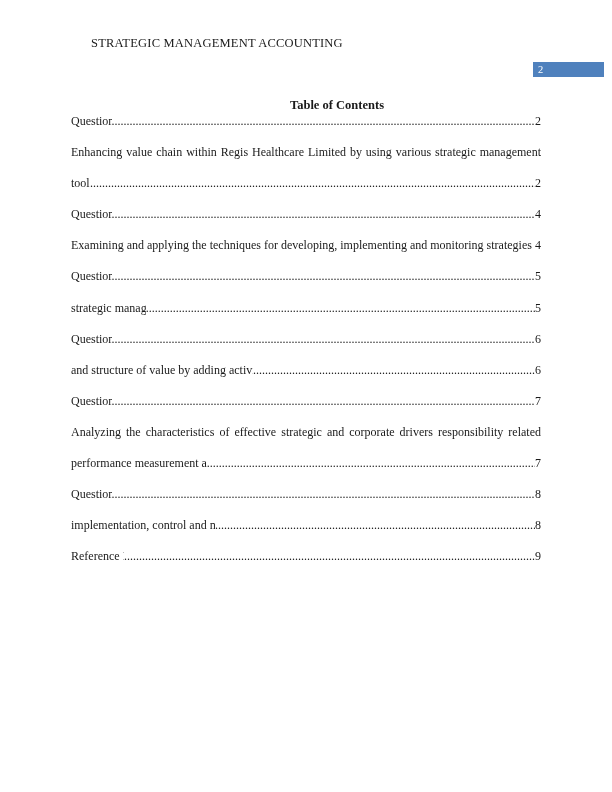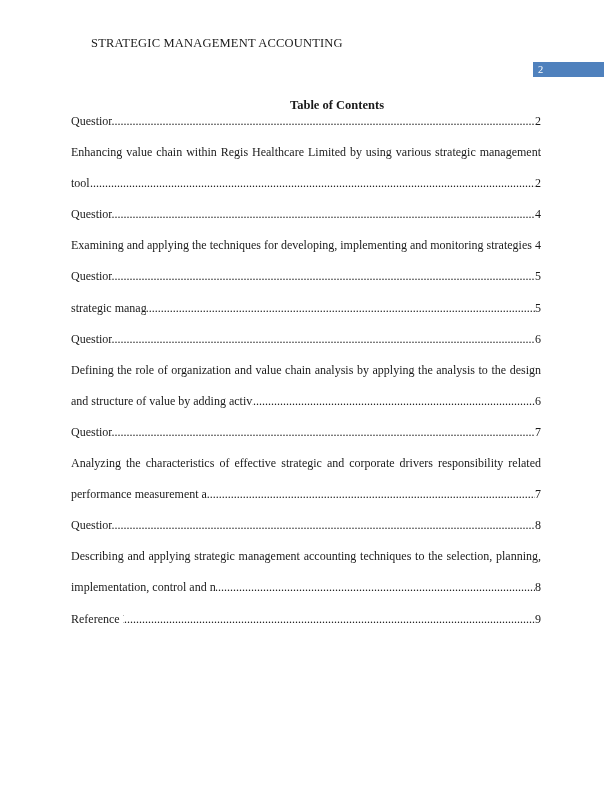--- a/index.html
+++ b/index.html
@@ -157,23 +157,20 @@
     <div class="toc-entry">
       <div class="body-lines"></div>
       <div class="last-line">
         <span class="last-text">Question 4</span>
         <span class="dots"></span>
         <span class="page-num">6</span>
       </div>
     </div>
 
     <div class="toc-entry">
-      <div class="body-lines">
-          <div class="body-line">Defining the role of organization and value chain analysis by applying the analysis to the design</div>
-        </div>
       <div class="last-line">
         <span class="last-text">and structure of value by adding activities, value drivers and value chains</span>
         <span class="dots"></span>
         <span class="page-num">6</span>
       </div>
     </div>
 
     <div class="toc-entry">
       <div class="body-lines"></div>
       <div class="last-line">
@@ -197,23 +194,20 @@
     <div class="toc-entry">
       <div class="body-lines"></div>
       <div class="last-line">
         <span class="last-text">Question 6</span>
         <span class="dots"></span>
         <span class="page-num">8</span>
       </div>
     </div>
 
     <div class="toc-entry">
-      <div class="body-lines">
-          <div class="body-line">Describing and applying strategic management accounting techniques to the selection, planning,</div>
-        </div>
       <div class="last-line">
         <span class="last-text">implementation, control and monitoring of projects</span>
         <span class="dots"></span>
         <span class="page-num">8</span>
       </div>
     </div>
 
     <div class="toc-entry">
       <div class="body-lines"></div>
       <div class="last-line">

